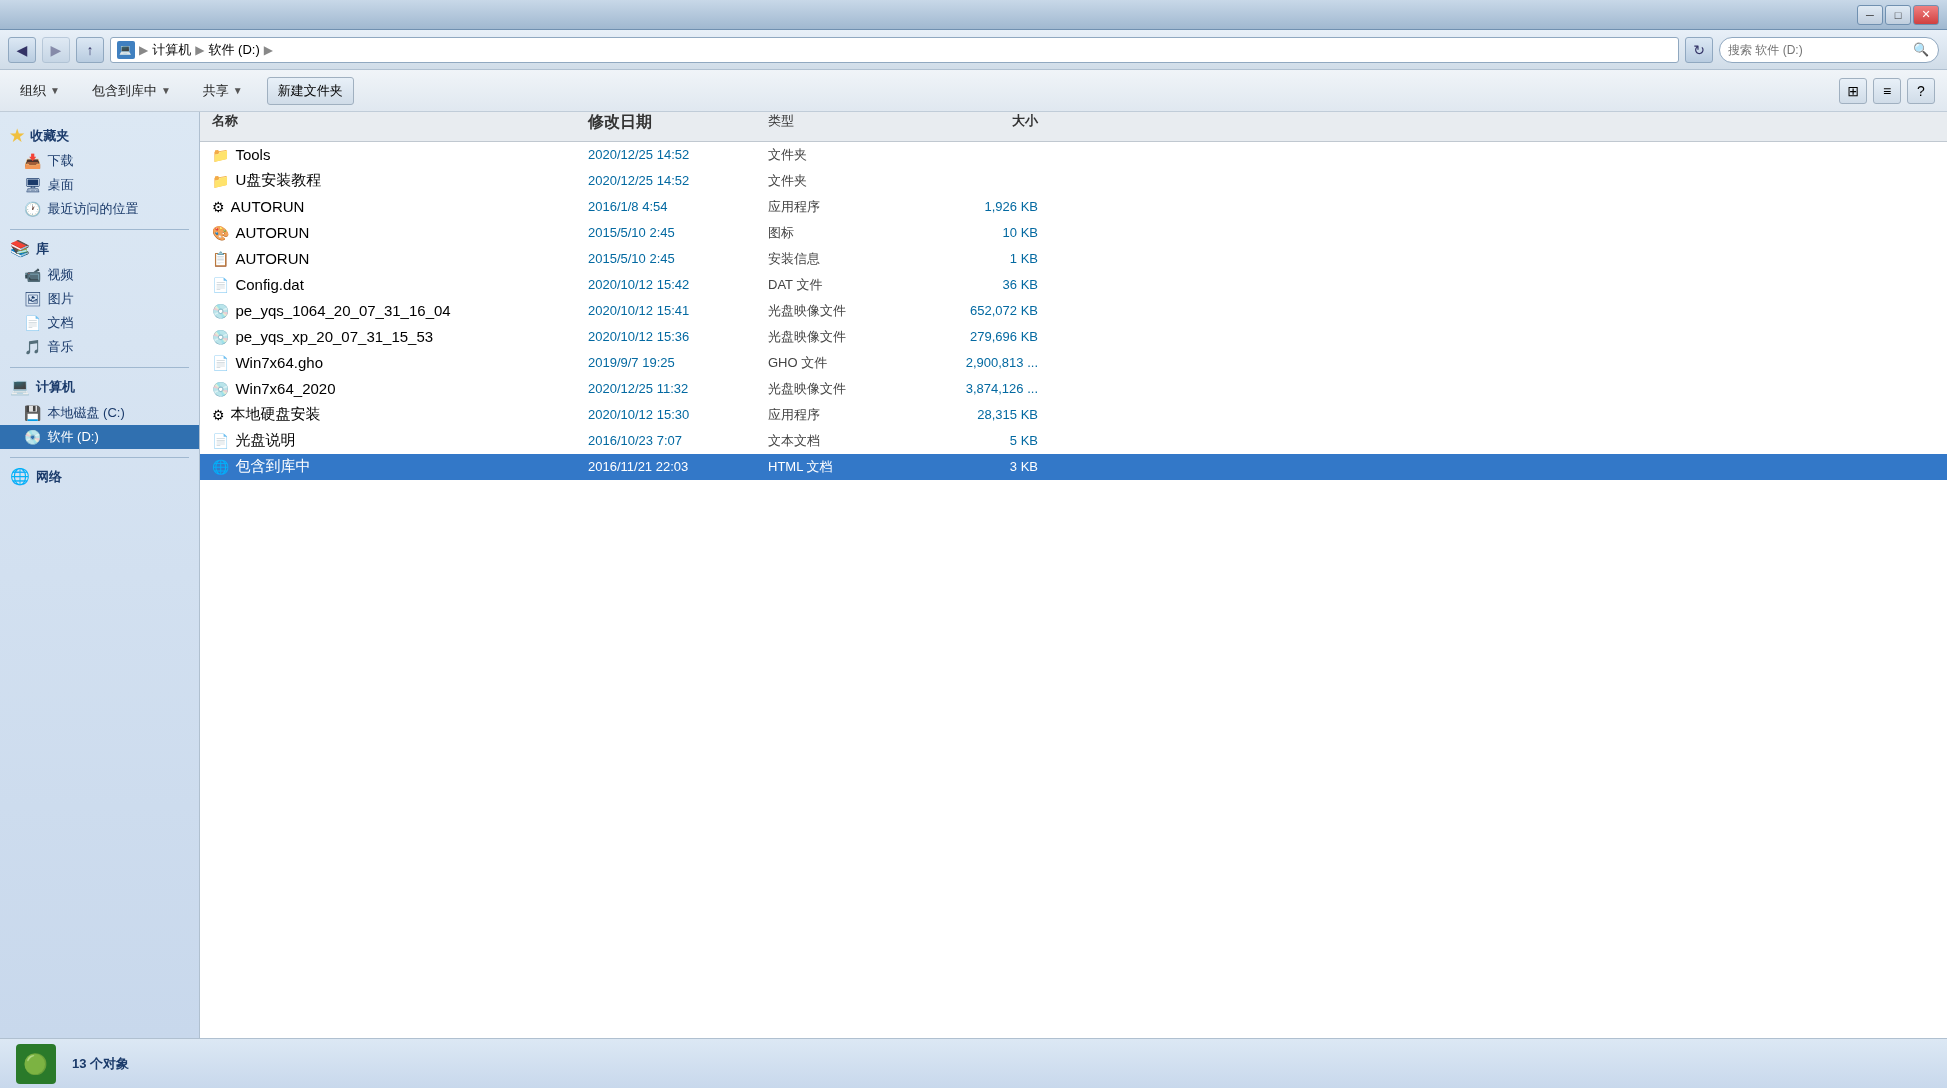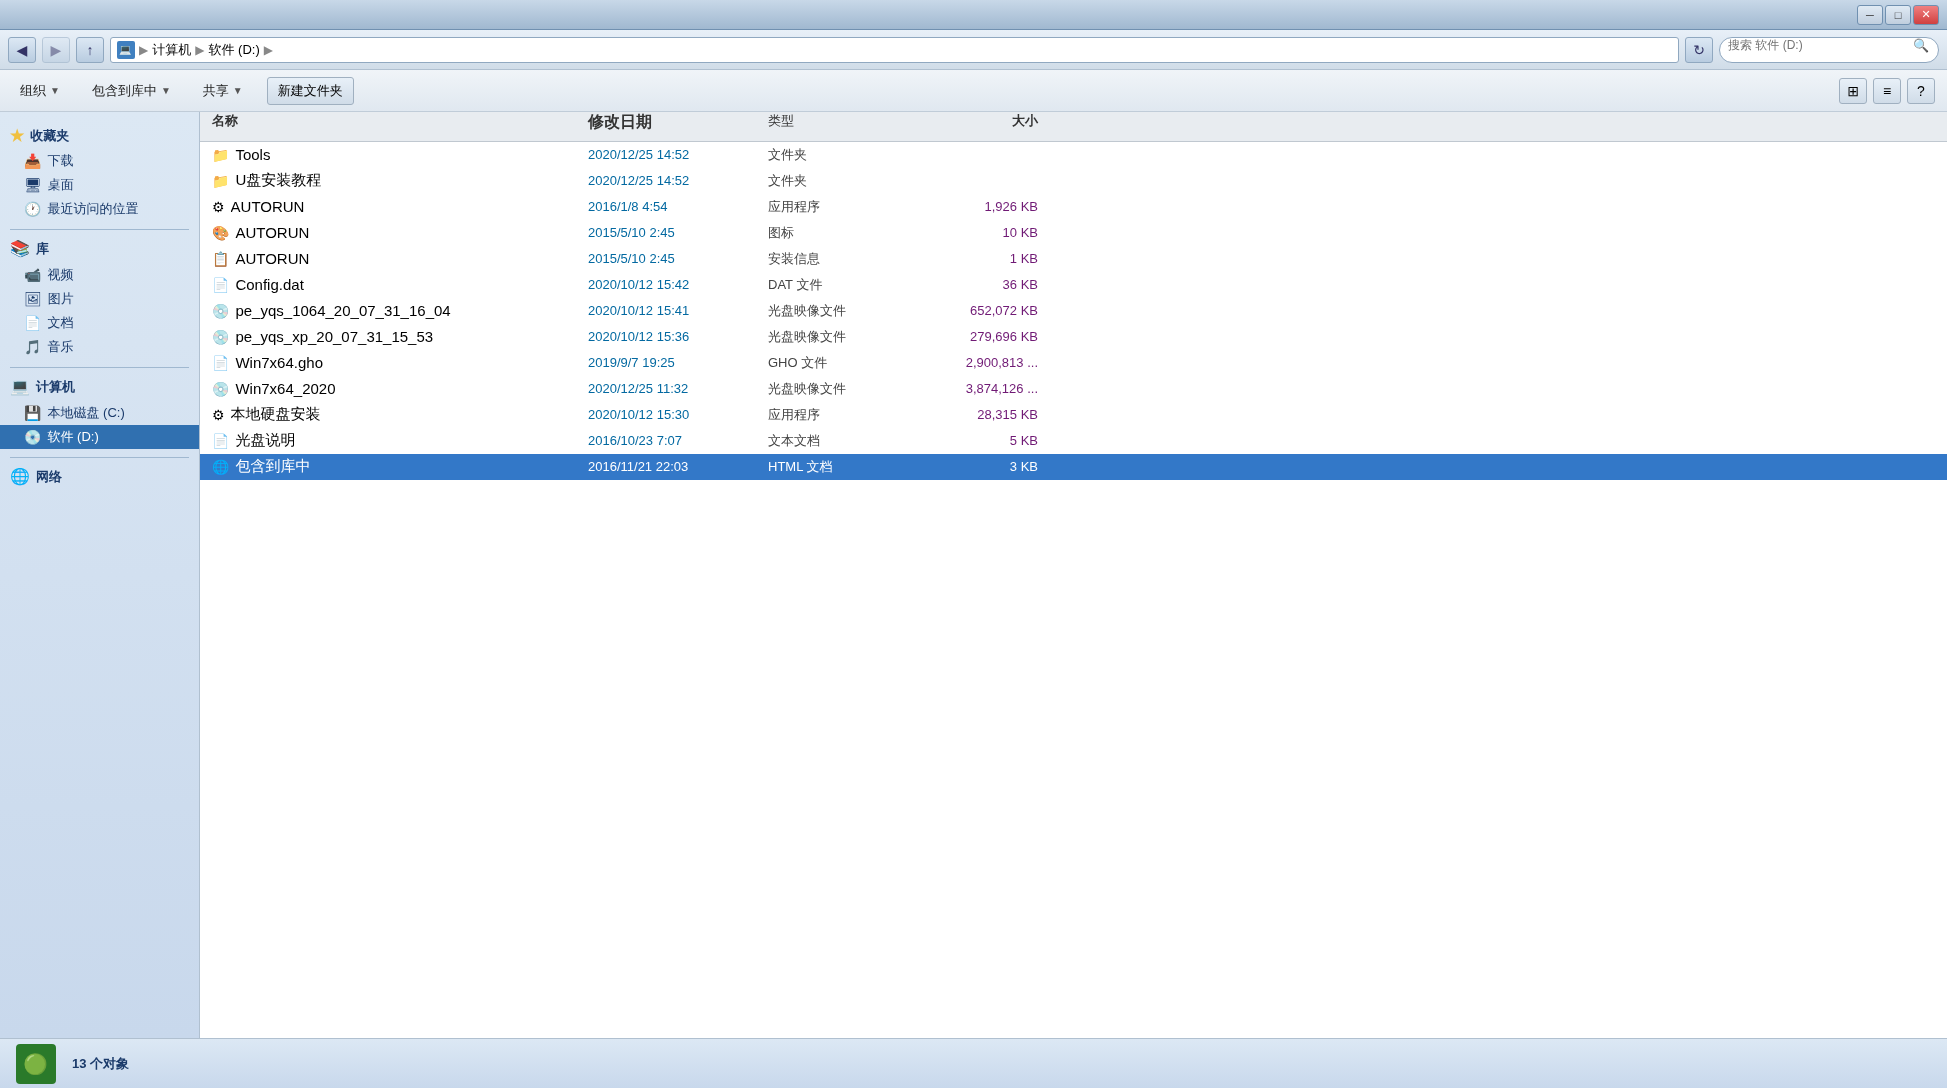--- a/index.html
+++ b/index.html
@@ -110,21 +110,21 @@
       color: #336;
       font-size: 14px;
     }
     .search-bar {
       width: 220px;
       height: 26px;
       background: #fff;
       border: 1px solid #90a8c0;
       border-radius: 13px;
       display: flex;
-      align-items: flex-start;
+      align-items: center;
       padding: 0 8px;
       gap: 4px;
     }
     .search-input {
       border: none;
       outline: none;
       flex: 1;
       font-size: 12px;
       color: #999;
       background: transparent;
@@ -273,21 +273,21 @@
       align-items: center;
       gap: 6px;
       padding-left: 4px;
       overflow: hidden;
       white-space: nowrap;
     }
     .file-icon { font-size: 14px; flex-shrink: 0; }
     .file-name { font-size: 15px; overflow: hidden; text-overflow: ellipsis; }
     .file-date { width: 180px; font-size: 13px; color: #0369a1; }
     .file-type { width: 150px; font-size: 13px; color: #444; }
-    .file-size { width: 120px; font-size: 13px; color: #701a75; text-align: right; }
+    .file-size { width: 120px; font-size: 13px; color: #0369a1; text-align: right; }
 
     
     .status-bar {
       height: 50px;
       background: linear-gradient(to bottom, #dce8f4 0%, #c8d8ec 100%);
       border-top: 1px solid #b0c0d0;
       display: flex;
       align-items: center;
       padding: 0 16px;
       gap: 16px;

